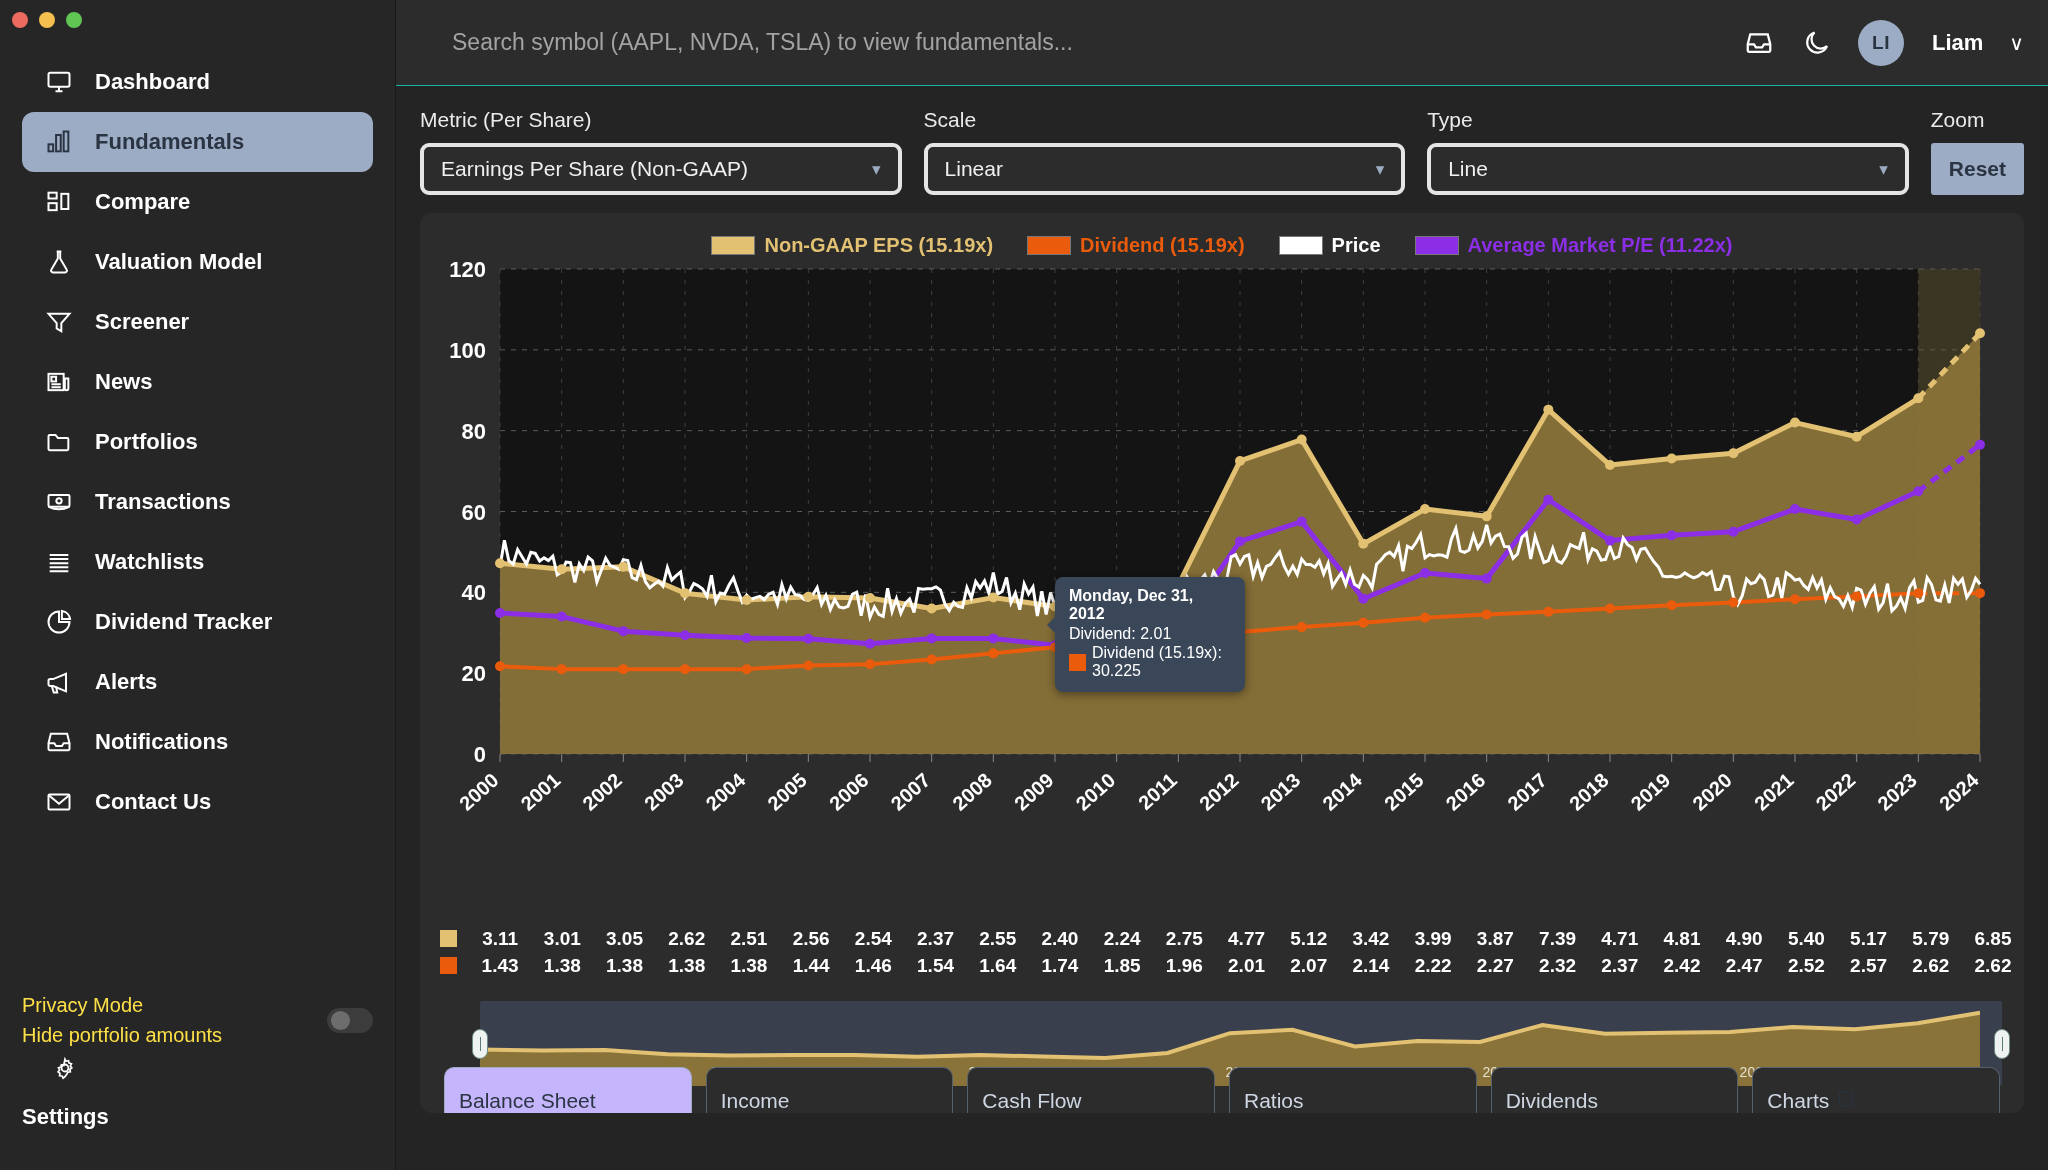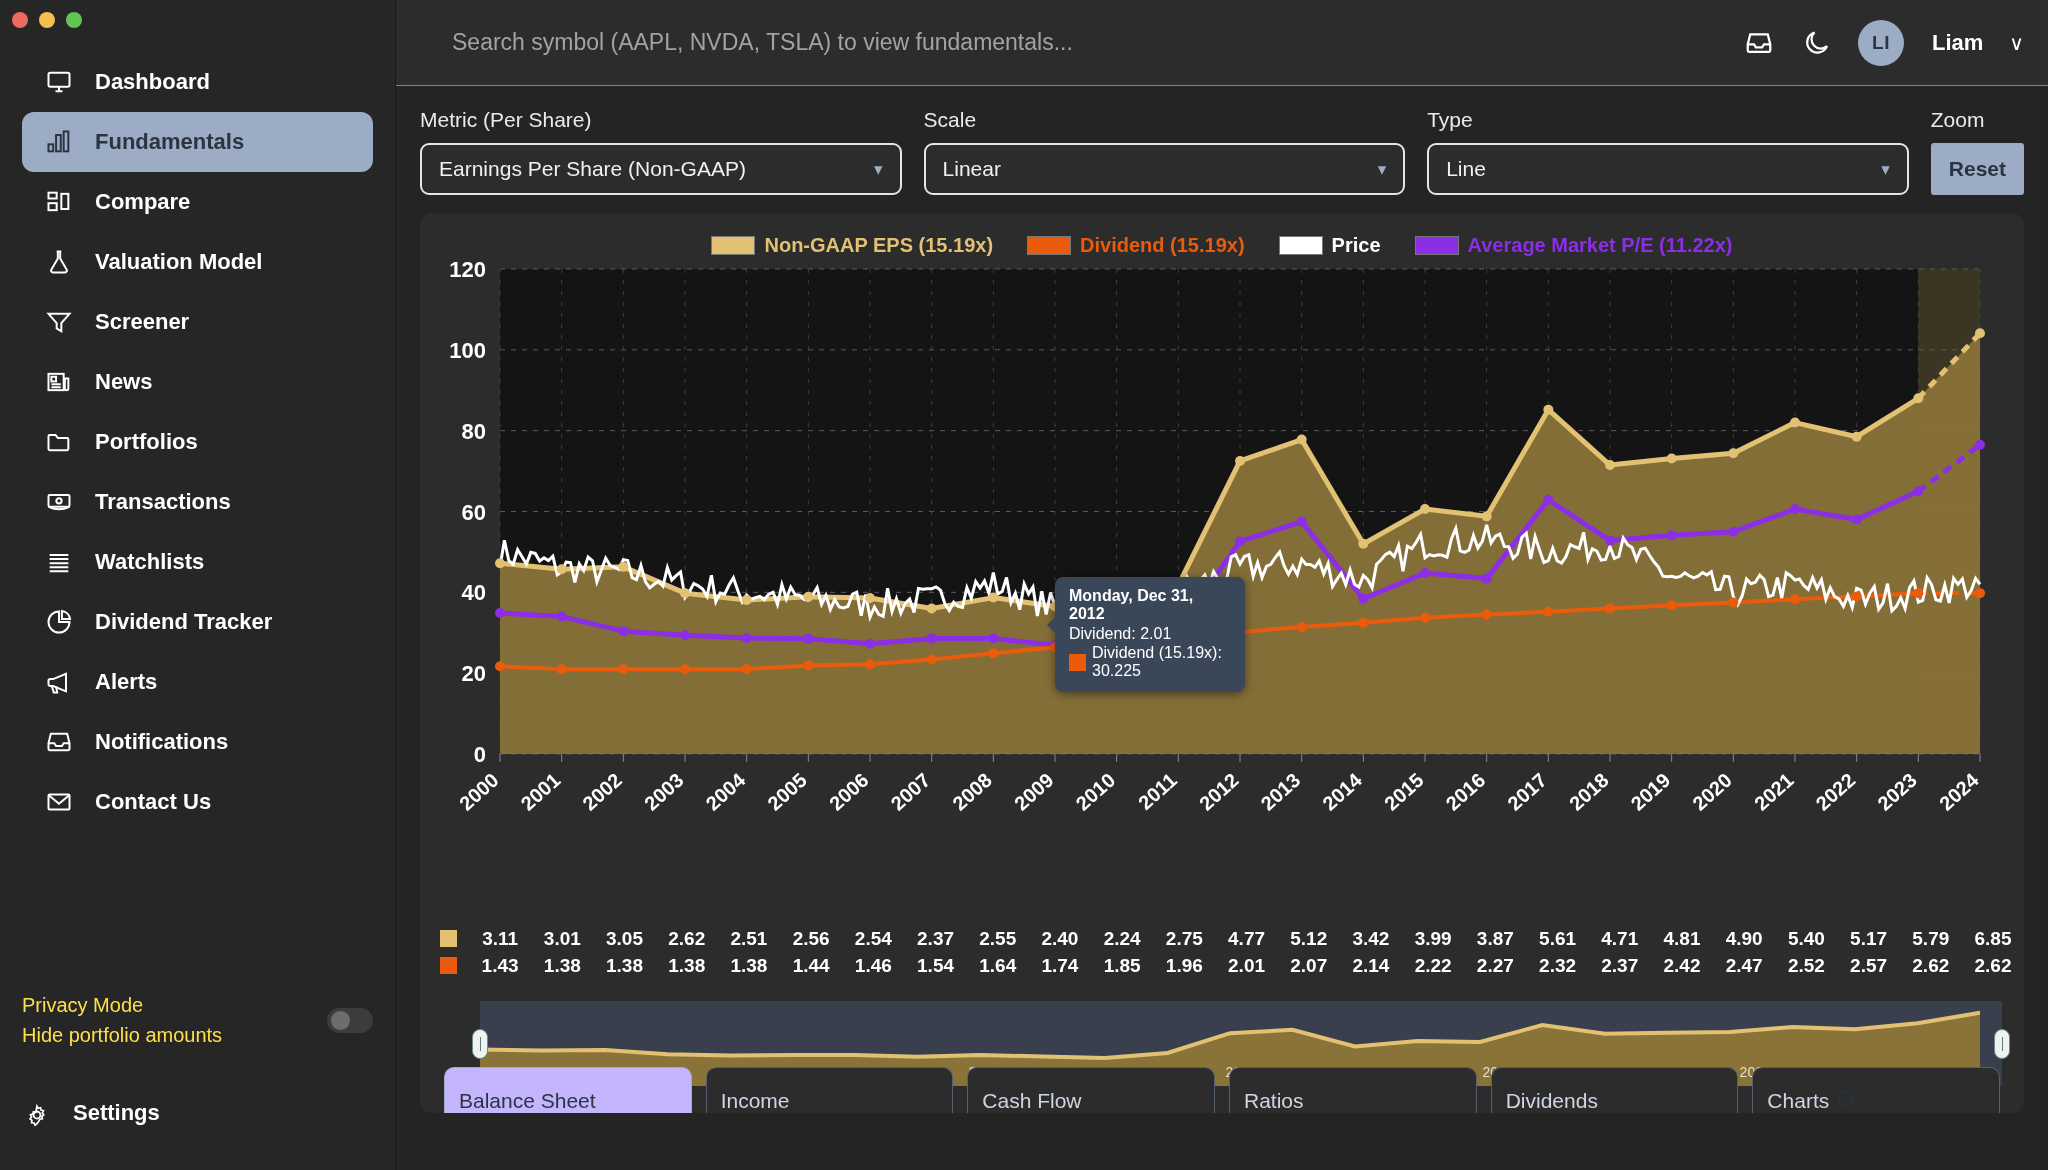--- a/index.html
+++ b/index.html
@@ -42,22 +42,22 @@
     display: flex; align-items: center; justify-content: space-between;
   }
   .privacy-text { color: #fde047; font-size: 20px; line-height: 30px; }
   .toggle {
     width: 46px; height: 25px; border-radius: 14px; background: #3c3c3c;
     position: relative; flex: 0 0 46px; cursor: pointer;
   }
   .toggle .knob { position: absolute; top: 3px; left: 4px; width: 19px; height: 19px; border-radius: 50%; background: #6d6d6d; }
   .settings-row {
     position: absolute; left: 22px; bottom: 40px;
-    display: flex; gap: 21px;
-    color: #fff; font-size: 22px; font-weight: bold; cursor: pointer;
+    display: flex; align-items: center; gap: 21px;
+    color: #fff; font-size: 22px; font-weight: bold; cursor: pointer; flex-direction: column;
   }
   .settings-row .ico { width: 30px; height: 30px; display: flex; align-items: center; justify-content: center; }
   .settings-row svg { stroke: #fff; fill: none; stroke-width: 1.7; }
 
   
   .main { flex: 1; position: relative; background: #242424; overflow: hidden; }
 
   .topbar {
     height: 86px; display: flex; align-items: center;
     background: #2c2c2c; border-bottom: 1px solid #14b8a6;
@@ -81,21 +81,21 @@
   .chev { color: #ffffff; font-size: 20px; margin-left: 2px; cursor: pointer; }
 
   
   .controls {
     display: flex; align-items: flex-end; gap: 22px;
     padding: 22px 24px 18px 24px;
   }
   .ctl { display: flex; flex-direction: column; gap: 11px; }
   .ctl-label { color: #eaeaea; font-size: 21px; }
   .select {
-    height: 52px; border: 2px solid #e5e5e5; border-radius: 9px;
+    height: 52px; border: 4px solid #e5e5e5; border-radius: 9px;
     background: #2c2c2c; color: #f0f0f0; font-size: 21px;
     display: flex; align-items: center; justify-content: space-between;
     padding: 0 17px; cursor: pointer;
   }
   .select .caret { color: #9cacc4; font-size: 17px; }
   .ctl-metric { width: 486px; }
   .ctl-scale  { width: 486px; }
   .ctl-type   { width: 486px; }
   .ctl-zoom   { }
   .reset-btn {
@@ -606,21 +606,21 @@
               <span class="dt-cell">2.37</span>
               <span class="dt-cell">2.55</span>
               <span class="dt-cell">2.40</span>
               <span class="dt-cell">2.24</span>
               <span class="dt-cell">2.75</span>
               <span class="dt-cell">4.77</span>
               <span class="dt-cell">5.12</span>
               <span class="dt-cell">3.42</span>
               <span class="dt-cell">3.99</span>
               <span class="dt-cell">3.87</span>
-              <span class="dt-cell">5.61</span>
+              <span class="dt-cell">7.39</span>
               <span class="dt-cell">4.71</span>
               <span class="dt-cell">4.81</span>
               <span class="dt-cell">4.90</span>
               <span class="dt-cell">5.40</span>
               <span class="dt-cell">5.17</span>
               <span class="dt-cell">5.79</span>
               <span class="dt-cell">6.85</span>
             </div>
           </div>
           <div class="dt-row">

